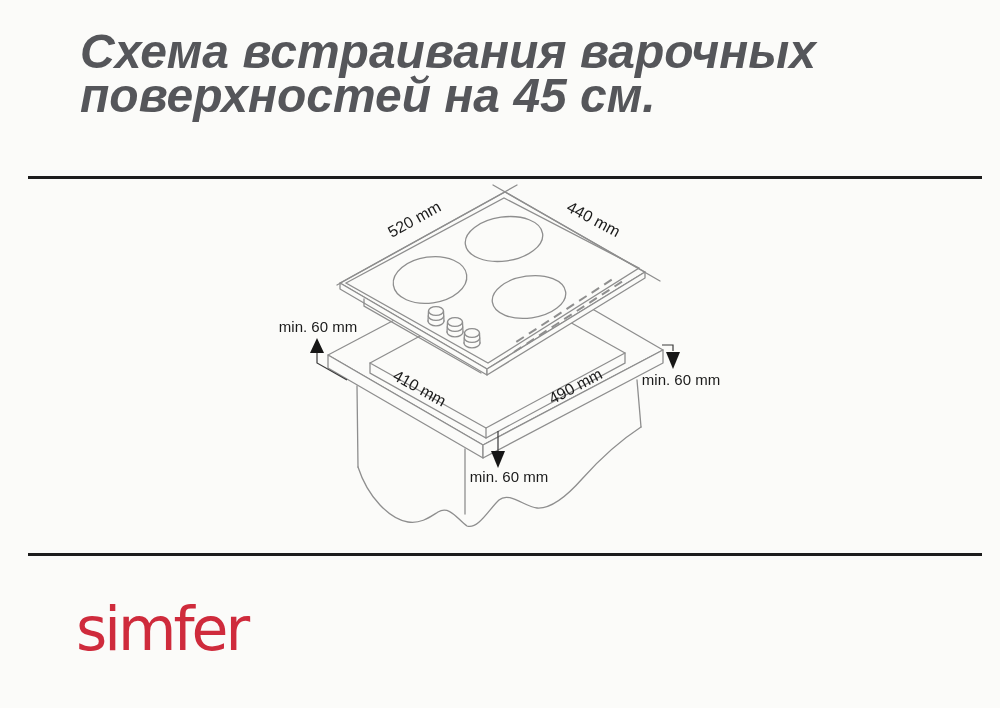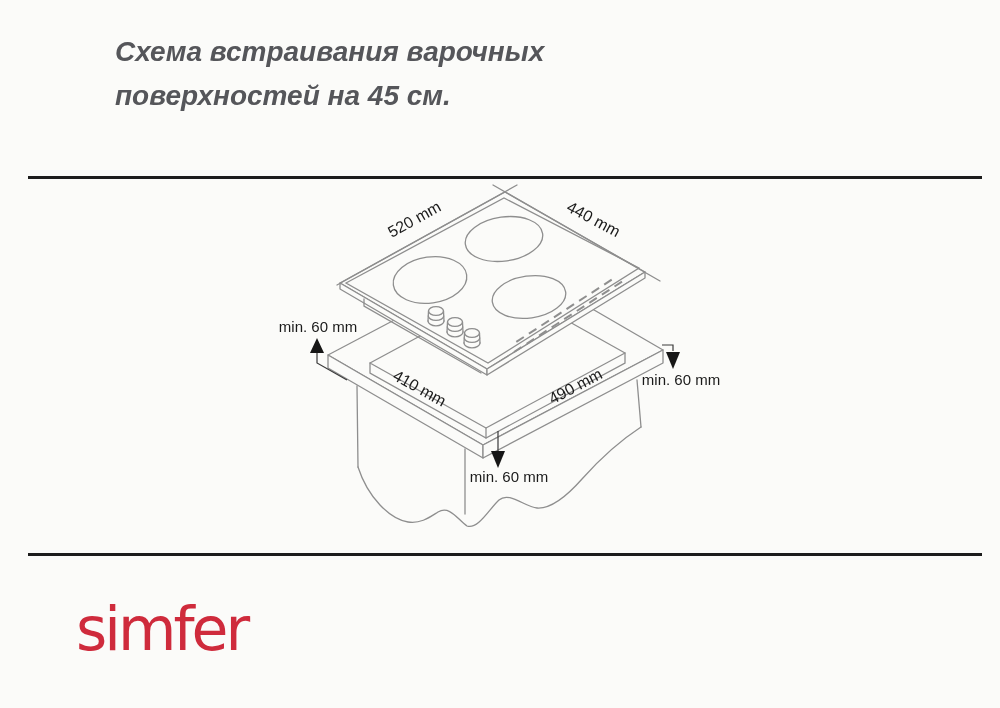--- a/index.html
+++ b/index.html
@@ -11,25 +11,24 @@
     background: #fbfbf9;
     overflow: hidden;
     font-family: "Liberation Sans", sans-serif;
   }
   .title-block {
     position: absolute;
     left: 80px;
     top: 30px;
     font-style: italic;
     font-weight: 700;
-    font-size: 28px;
+    font-size: 48px;
     line-height: 44px;
     letter-spacing: 0px;
     color: #55565a;
-    margin-left: 35px;
   }
   .rule {
     position: absolute;
     left: 28px;
     width: 954px;
     height: 3px;
     background: #1c1c1c;
   }
   .rule.top { top: 176px; }
   .rule.bottom { top: 553px; }

